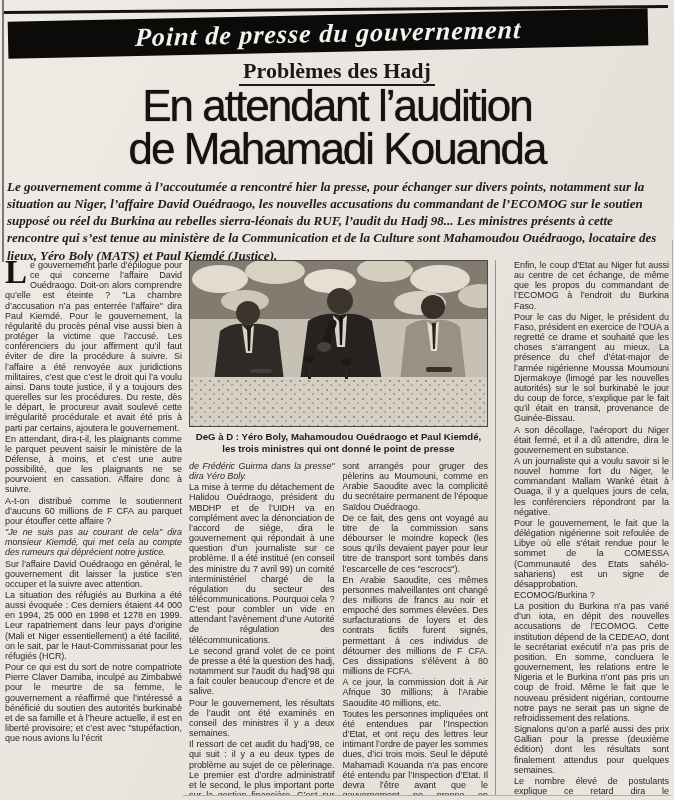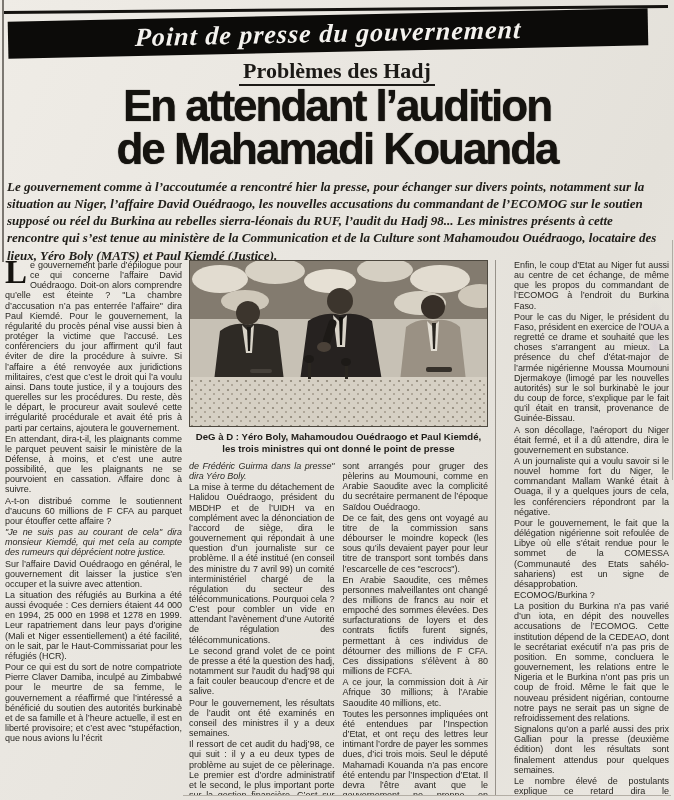--- a/index.html
+++ b/index.html
@@ -17,21 +17,21 @@
   .top-rule { position:absolute; left:4px; top:8px; width:664px; height:3px; background:#14120f;
               transform:rotate(-0.5deg); }
   .banner { position:absolute; left:8px; top:15px; width:640px; height:37px; background:#0c0b09;
             transform:rotate(-1.2deg); display:flex; align-items:center; justify-content:center; }
   .banner-text { font-family:"Liberation Serif", serif; font-style:italic; font-weight:bold;
                  color:#f4f2ee; font-size:26px; letter-spacing:1px; transform:skewX(-4deg); white-space:nowrap; }
   .kicker-wrap { position:absolute; top:58px; left:0; width:674px; text-align:center; }
   .kicker { font-family:"Liberation Serif", serif; font-size:22px; color:#1c1a17;
             border-bottom:2px solid #1c1a17; padding:0 4px 1px;font-weight:bold; }
   .headline { position:absolute; top:84px; left:0; width:674px; text-align:center;
-              font-weight:bold; font-size:44px; line-height:0.98; letter-spacing:-2px; color:#15130f;
+              font-weight:normal; font-size:44px; line-height:0.98; letter-spacing:-2px; color:#15130f;
               text-shadow:0 0 1px #15130f; }
   .lead { position:absolute; top:178px; left:7px; width:660px; 
           font-family:"Liberation Serif", serif; font-weight:bold; font-style:italic;
           font-size:13px; line-height:1.32; color:#22201b; }
 
   .body-grid { position:absolute; top:260px; left:5px; width:664px; height:536px;
                display:flex; gap:7px; overflow:hidden; }
   .col { text-align:justify; font-size:9px; line-height:1.13; letter-spacing:-0.05px; color:#2a2823; }
   .col p { margin-bottom:1px; }
   .col-left { width:177px; }

